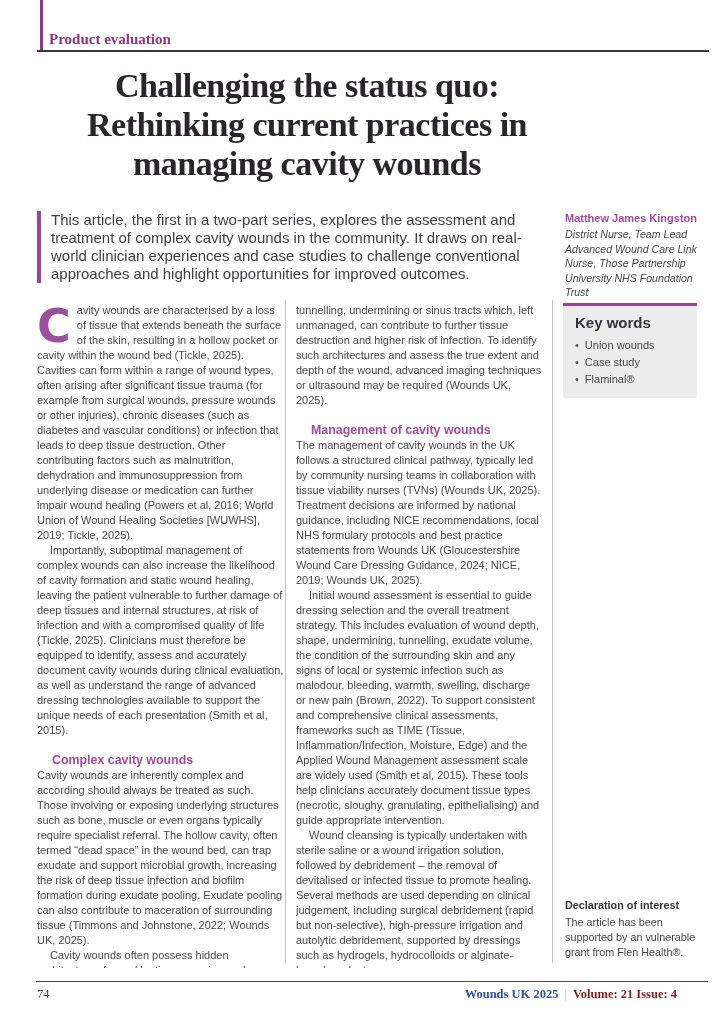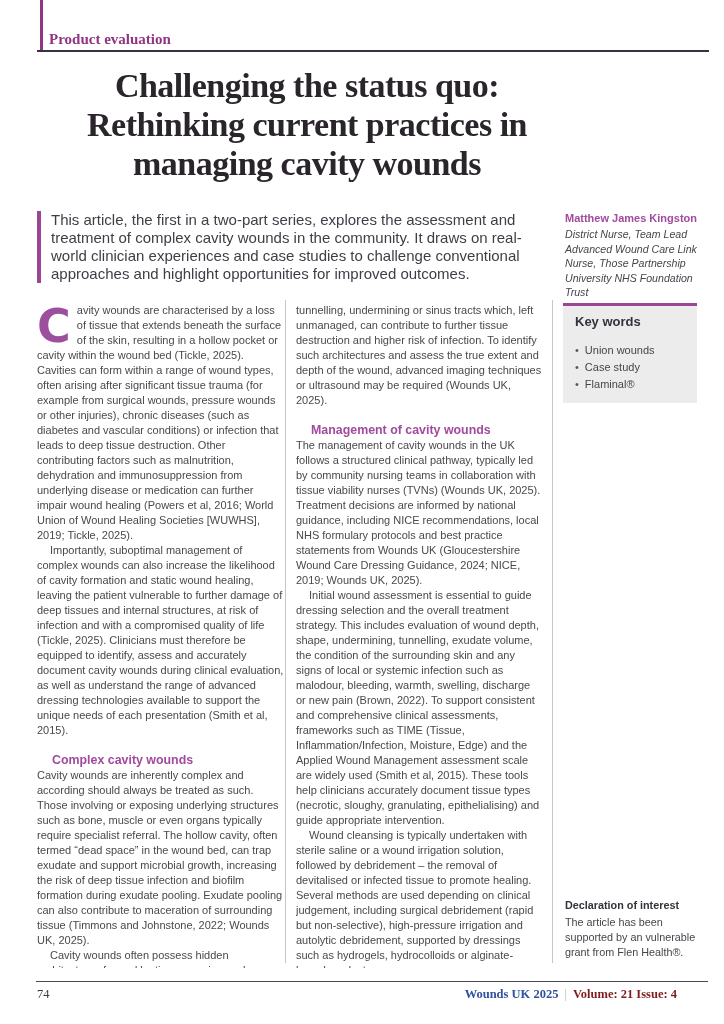--- a/index.html
+++ b/index.html
@@ -18,21 +18,21 @@
   
   .abstract{position:absolute;left:37px;top:211px;width:492px;border-left:4px solid #9b4596;
     padding-left:10px;}
   .abstract p{margin:0;font-size:15px;line-height:18px;font-weight:500;color:#3e3e46;}
   
   .author{position:absolute;left:565px;top:212px;width:133px;}
   .author-name{font-size:11px;font-weight:bold;color:#a24a9e;margin-bottom:3px;}
   .author-affiliation{font-style:italic;font-size:10.6px;line-height:14.6px;color:#45454c;}
   .keywords{position:absolute;left:563px;top:303px;width:111px;background:#ececec;
     border-top:3px solid #9b4596;padding:8px 11px 10px 12px;}
-  .kw-heading{font-size:13px;font-weight:bold;color:#33333a;margin-bottom:13px;}
+  .kw-heading{font-size:15px;font-weight:bold;color:#33333a;margin-bottom:6px;}
   .keywords ul{list-style:none;margin:0;padding:0;}
   .keywords li{font-size:11px;line-height:17px;color:#45454c;display:flex;gap:6px;}
   .keywords .bullet{color:#55555c;}
   .declaration{position:absolute;left:565px;top:899px;width:133px;}
   .decl-heading{font-size:10.8px;font-weight:bold;color:#33333a;margin-bottom:4px;}
   .decl-text{font-size:10.8px;line-height:15px;color:#45454c;}
   
   .col{position:absolute;top:303px;height:665px;overflow:hidden;font-size:11px;line-height:15px;}
   .col1{left:37px;width:247px;}
   .col2{left:296px;width:246px;}

